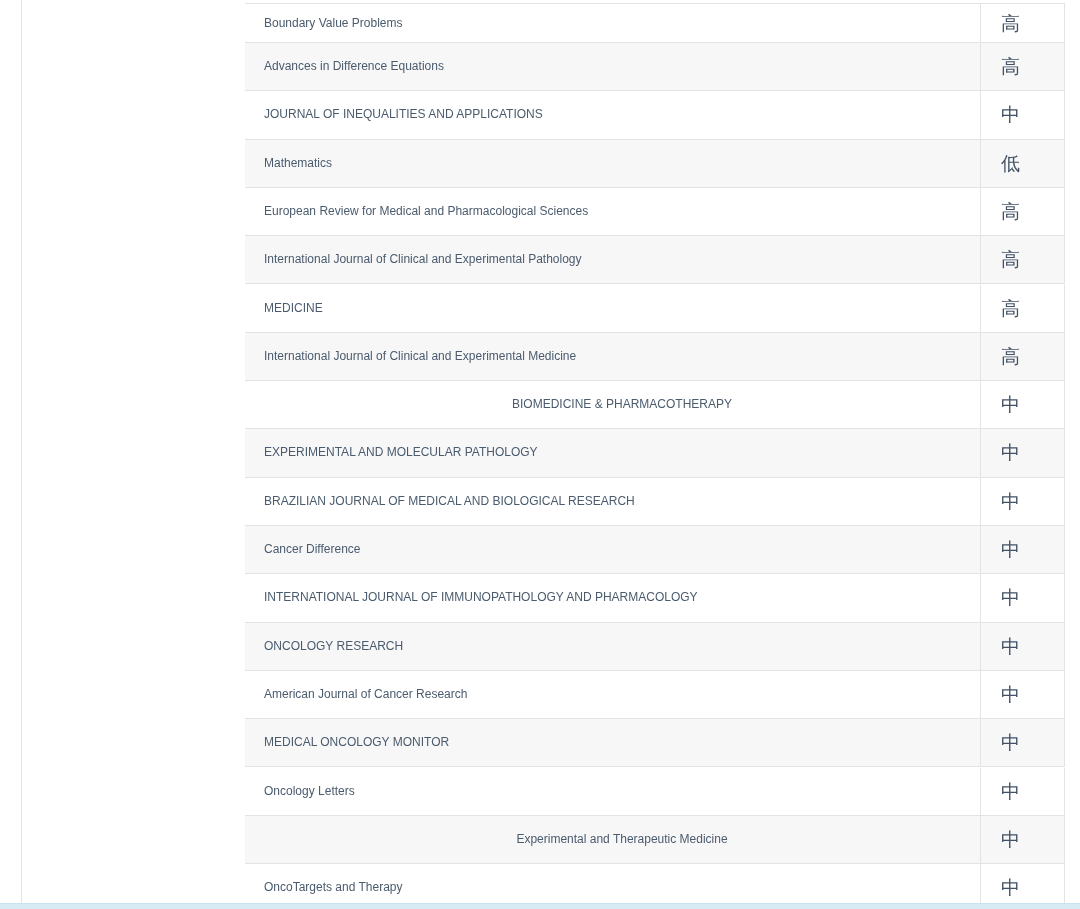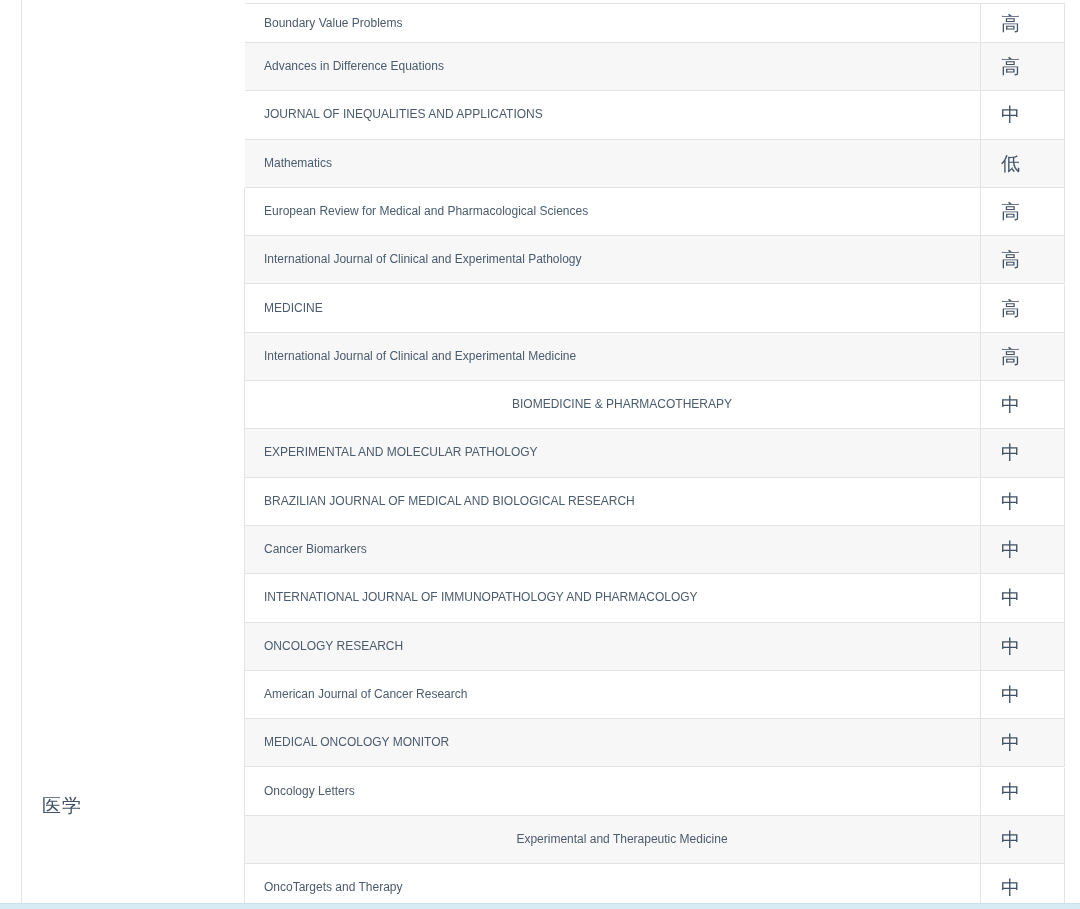--- a/index.html
+++ b/index.html
@@ -65,23 +65,20 @@
   }
 </style>
 </head>
 <body>
 
 <div class="page">
 
   <div class="outer-left-cell"></div>
 
 
-  <div class="category-cell med">
-    <span class="category-label">医学</span>
-  </div>
 
   <div id="rows-layer">
       <div class="journal-cell row-first" style="top: 3px; height: 40px; line-height: 39px;">Boundary Value Problems</div>
       <div class="level-cell row-first" style="top: 3px; height: 40px; line-height: 39px;">高</div>
       <div class="journal-cell row-alt" style="top: 43px; height: 48.3px; line-height: 47.3px;">Advances in Difference Equations</div>
       <div class="level-cell row-alt" style="top: 43px; height: 48.3px; line-height: 47.3px;">高</div>
       <div class="journal-cell" style="top: 91.3px; height: 48.3px; line-height: 47.3px;">JOURNAL OF INEQUALITIES AND APPLICATIONS</div>
       <div class="level-cell" style="top: 91.3px; height: 48.3px; line-height: 47.3px;">中</div>
       <div class="journal-cell row-alt" style="top: 139.6px; height: 48.3px; line-height: 47.3px;">Mathematics</div>
       <div class="level-cell row-alt" style="top: 139.6px; height: 48.3px; line-height: 47.3px;">低</div>
@@ -92,21 +89,21 @@
       <div class="journal-cell" style="top: 284.5px; height: 48.3px; line-height: 47.3px;">MEDICINE</div>
       <div class="level-cell" style="top: 284.5px; height: 48.3px; line-height: 47.3px;">高</div>
       <div class="journal-cell row-alt" style="top: 332.8px; height: 48.3px; line-height: 47.3px;">International Journal of Clinical and Experimental Medicine</div>
       <div class="level-cell row-alt" style="top: 332.8px; height: 48.3px; line-height: 47.3px;">高</div>
       <div class="journal-cell" style="top: 381.1px; height: 48.3px; line-height: 47.3px; text-align: center;">BIOMEDICINE &amp; PHARMACOTHERAPY</div>
       <div class="level-cell" style="top: 381.1px; height: 48.3px; line-height: 47.3px;">中</div>
       <div class="journal-cell row-alt" style="top: 429.4px; height: 48.3px; line-height: 47.3px;">EXPERIMENTAL AND MOLECULAR PATHOLOGY</div>
       <div class="level-cell row-alt" style="top: 429.4px; height: 48.3px; line-height: 47.3px;">中</div>
       <div class="journal-cell" style="top: 477.7px; height: 48.3px; line-height: 47.3px;">BRAZILIAN JOURNAL OF MEDICAL AND BIOLOGICAL RESEARCH</div>
       <div class="level-cell" style="top: 477.7px; height: 48.3px; line-height: 47.3px;">中</div>
-      <div class="journal-cell row-alt" style="top: 526px; height: 48.3px; line-height: 47.3px;">Cancer Biomarkers</div>
+      <div class="journal-cell row-alt" style="top: 526px; height: 48.3px; line-height: 47.3px;">Cancer Difference</div>
       <div class="level-cell row-alt" style="top: 526px; height: 48.3px; line-height: 47.3px;">中</div>
       <div class="journal-cell" style="top: 574.3px; height: 48.3px; line-height: 47.3px;">INTERNATIONAL JOURNAL OF IMMUNOPATHOLOGY AND PHARMACOLOGY</div>
       <div class="level-cell" style="top: 574.3px; height: 48.3px; line-height: 47.3px;">中</div>
       <div class="journal-cell row-alt" style="top: 622.6px; height: 48.3px; line-height: 47.3px;">ONCOLOGY RESEARCH</div>
       <div class="level-cell row-alt" style="top: 622.6px; height: 48.3px; line-height: 47.3px;">中</div>
       <div class="journal-cell" style="top: 670.9px; height: 48.3px; line-height: 47.3px;">American Journal of Cancer Research</div>
       <div class="level-cell" style="top: 670.9px; height: 48.3px; line-height: 47.3px;">中</div>
       <div class="journal-cell row-alt" style="top: 719.2px; height: 48.3px; line-height: 47.3px;">MEDICAL ONCOLOGY MONITOR</div>
       <div class="level-cell row-alt" style="top: 719.2px; height: 48.3px; line-height: 47.3px;">中</div>
       <div class="journal-cell" style="top: 767.5px; height: 48.3px; line-height: 47.3px;">Oncology Letters</div>

